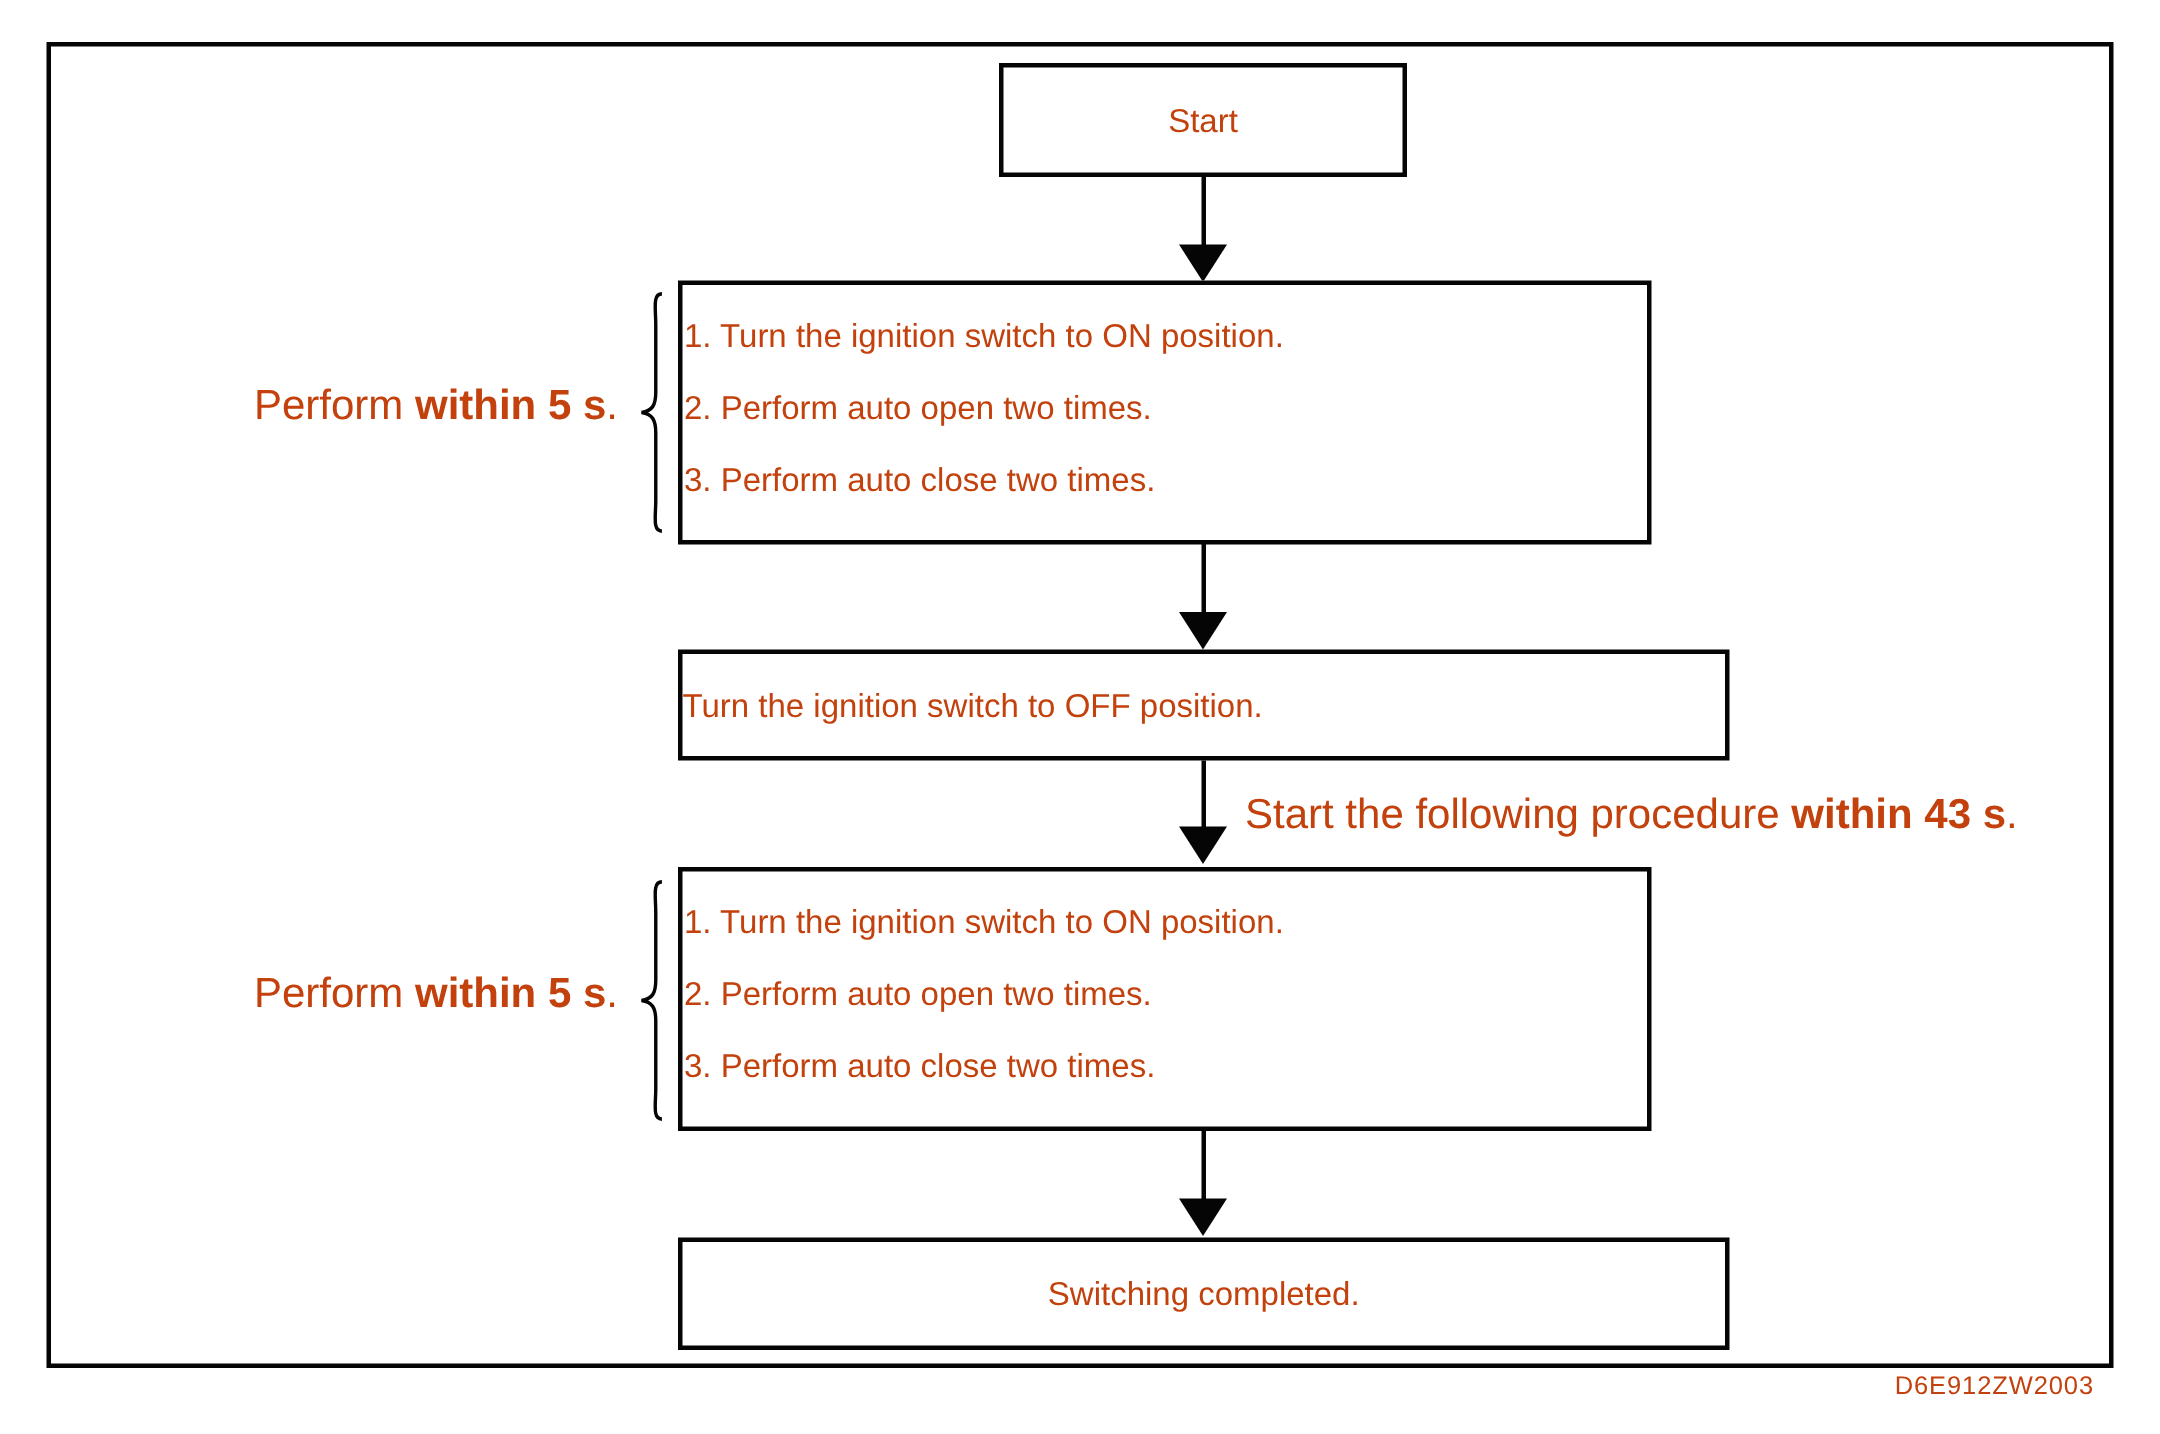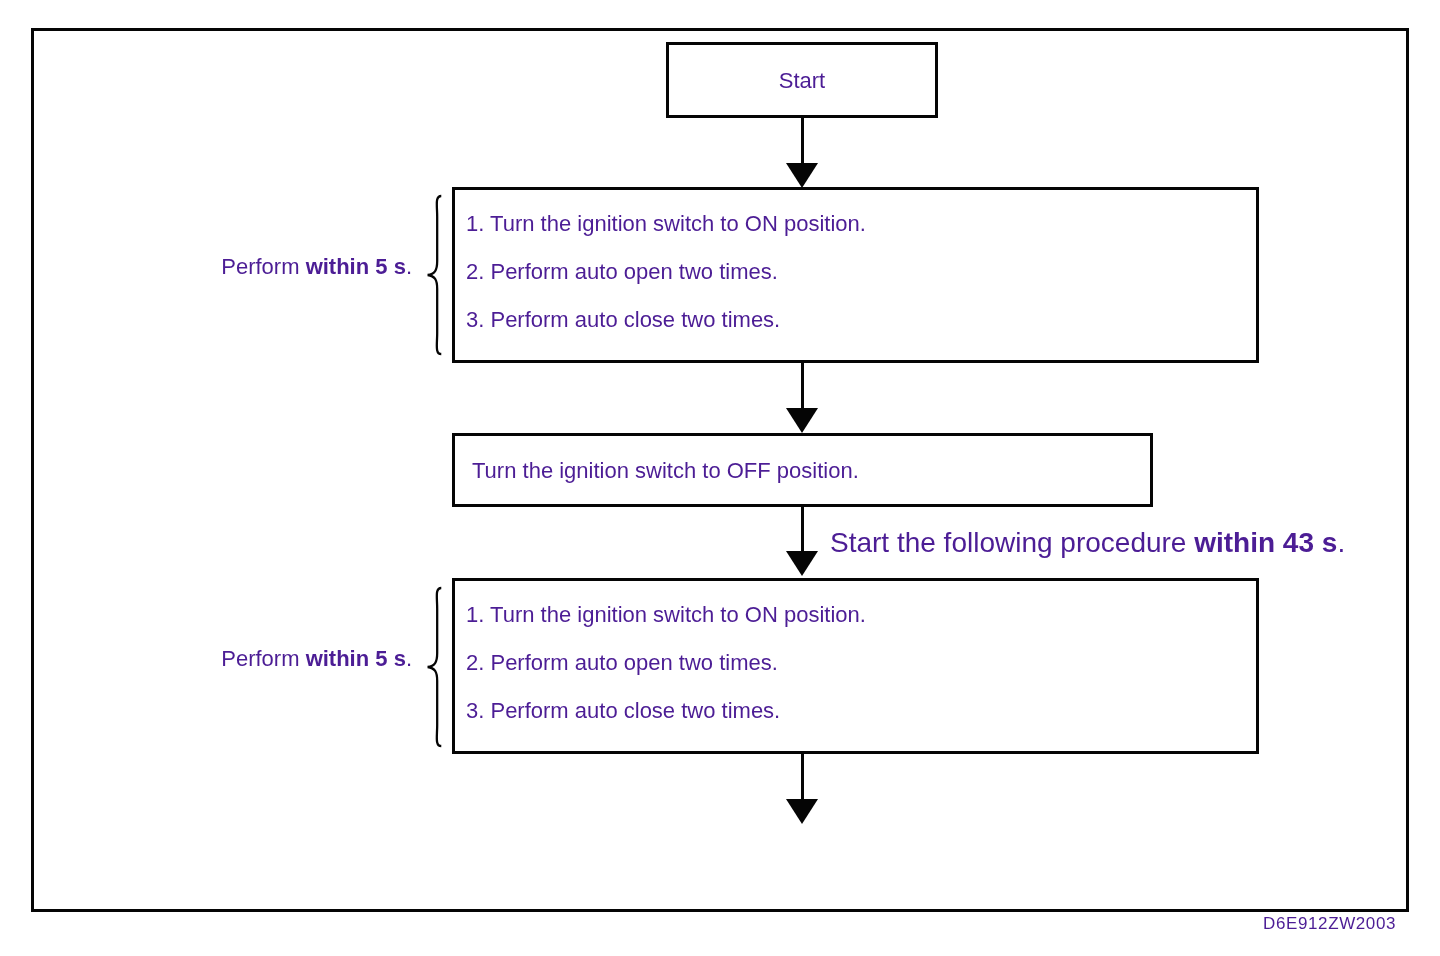--- a/index.html
+++ b/index.html
@@ -6,21 +6,21 @@
     margin: 0;
     padding: 0;
     background: #ffffff;
   }
   .page {
     position: relative;
     width: 1440px;
     height: 956px;
     background: #ffffff;
     font-family: "Liberation Sans", "DejaVu Sans", sans-serif;
-    color: #4c1d95;
+    color: #c2410c;
     overflow: hidden;
   }
   .frame {
     position: absolute;
     left: 31px;
     top: 28px;
     width: 1372px;
     height: 878px;
     border: 3px solid #050505;
   }
@@ -36,38 +36,38 @@
     left: 666px;
     top: 42px;
     width: 272px;
     height: 76px;
     display: flex;
     align-items: center;
     justify-content: center;
   }
   .steps-node {
     left: 452px;
-    width: 807px;
+    width: 649px;
     height: 176px;
-    padding: 22px 10px 0 11px;
+    padding: 22px 10px 0 1px;
   }
   .steps-node .step {
     margin: 0 0 25px 0;
     white-space: nowrap;
   }
   .single-node {
     left: 452px;
     width: 701px;
     display: flex;
     align-items: center;
   }
   .off-node {
     top: 433px;
     height: 74px;
-    padding-left: 17px;
+    padding-left: 0;
   }
   .end-node {
     top: 825px;
     height: 75px;
     justify-content: center;
   }
   .box1 { top: 187px; }
   .box2 { top: 578px; }
 
   .vline {
@@ -83,21 +83,21 @@
     height: 0;
     border-left: 16px solid transparent;
     border-right: 16px solid transparent;
     border-top: 25px solid #050505;
   }
   .side-label {
     position: absolute;
     left: 140px;
     width: 272px;
     text-align: right;
-    font-size: 22px;
+    font-size: 28px;
     white-space: nowrap;
   }
   .side-label .b, .timing-note .b { font-weight: bold; }
   .label1 { top: 254px; }
   .label2 { top: 646px; }
   .brace {
     position: absolute;
     left: 424px;
     width: 20px;
     height: 164px;
@@ -168,16 +168,19 @@
 
   <div class="node steps-node box2">
     <div class="step">1. Turn the ignition switch to ON position.</div>
     <div class="step">2. Perform auto open two times.</div>
     <div class="step">3. Perform auto close two times.</div>
   </div>
 
   <div class="vline" style="top:754px; height:47px;"></div>
   <div class="ahead" style="top:799px;"></div>
 
+  <div class="node single-node end-node">
+    <span>Switching completed.</span>
+  </div>
 
   <div class="figure-code">D6E912ZW2003</div>
 
 </div>
 
 </body></html>

